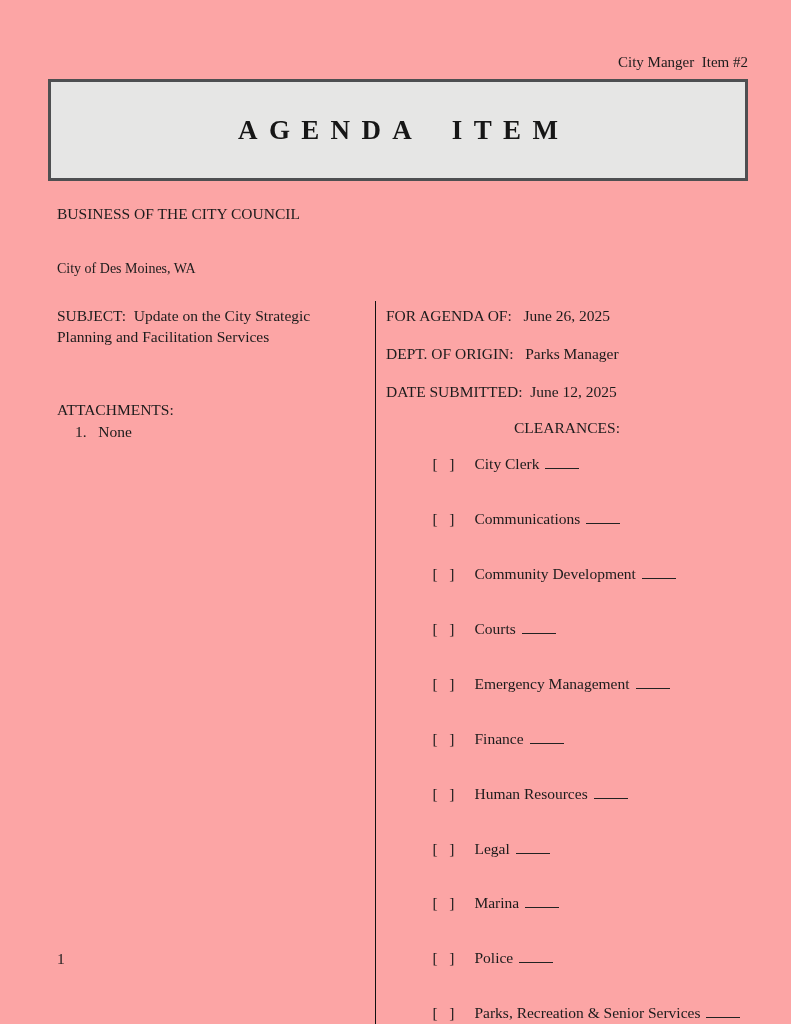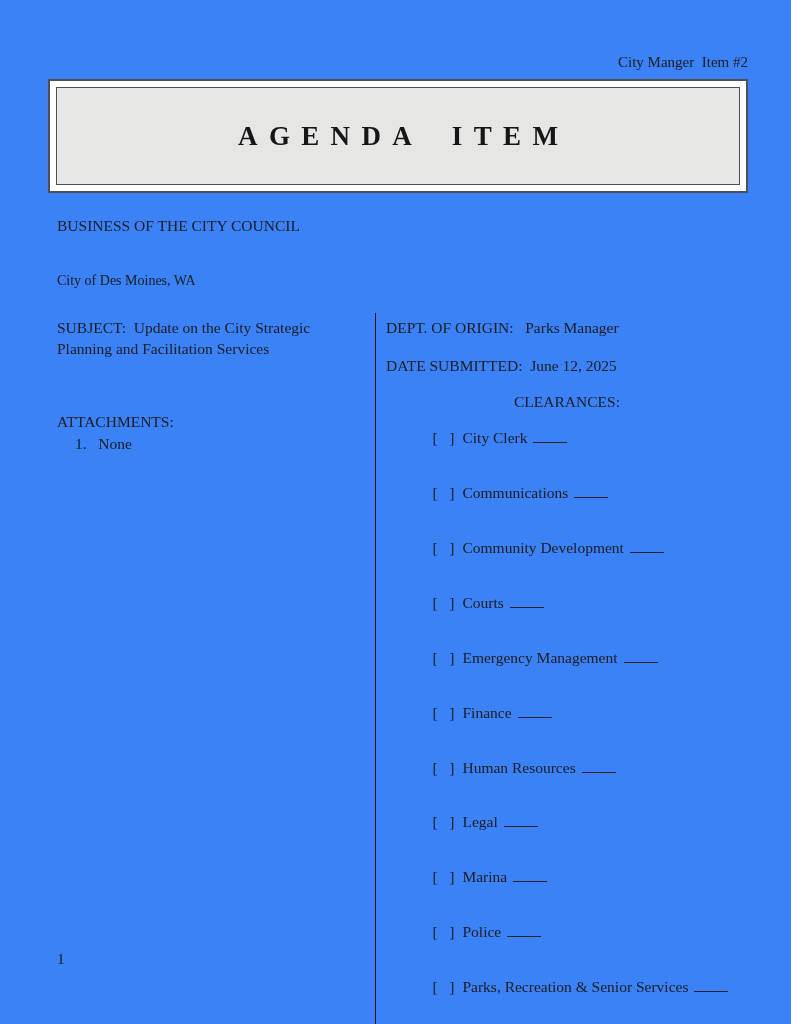--- a/index.html
+++ b/index.html
@@ -1,38 +1,38 @@
 <!DOCTYPE html>
 <html><head>
 <meta charset="utf-8">
 <style>
   html,body{margin:0;padding:0;background:#ffffff;}
   .page{
     position:relative;
     width:791px;height:1024px;
-    background:#3b82f6;
+    background:#fca5a5;
     font-family:"Liberation Serif","DejaVu Serif",serif;
     color:#1c1c1c;
     font-size:15.5px;
     line-height:1.36;
     box-sizing:border-box;
     padding:52px 43px 0 57px;
     overflow:hidden;
   }
   .corner{
     text-align:right;
     margin-bottom:7px;
     font-size:15px;
     white-space:pre;
   }
   .banner{
     margin-left:-9px;
     border:2px solid #4e4f51;
     background:#ffffff;
-    padding:6px;
+    padding:0;
   }
   .banner-inner{
     border:1px solid #4e4f51;
     background:#e6e6e5;
     height:96px;
     display:flex;align-items:center;justify-content:center;
   }
   .banner-title{
     font-weight:bold;
     font-size:27px;
@@ -67,21 +67,21 @@
   .attach-item{ margin-left:18px; margin-top:1px; white-space:pre; }
 
   .kv{ margin-bottom:17px; white-space:pre; }
   .kv .val{ }
   .clearances-label{ margin-bottom:0;text-align:center; }
   .clr-row{
     line-height:18.3px;
     white-space:pre;
   }
   .clr-box{ white-space:pre; }
-  .clr-label{ padding-left:8px; }
+  .clr-label{ padding-left:20px; }
   .clr-blank{
     display:inline-block;
     width:34px;
     border-bottom:1.2px solid #222;
     margin-left:6px;
     height:13px;
   }
   .page-number{
     position:absolute;
     left:57px; top:948px;
@@ -111,20 +111,21 @@
       <div class="subject">
         <p><span>SUBJECT:</span>&nbsp;&nbsp;<span>Update on the City Strategic Planning and Facilitation Services</span></p>
       </div>
       <div class="attachments">
         <div>ATTACHMENTS:</div>
         <div class="attach-item">1.   None</div>
       </div>
     </div>
 
     <div class="col-right">
+      <div class="kv"><span>FOR AGENDA OF:</span>   <span class="val">June 26, 2025</span></div>
       <div class="kv"><span>DEPT. OF ORIGIN:</span>   <span class="val">Parks Manager</span></div>
       <div class="kv"><span>DATE SUBMITTED:</span>  <span class="val">June 12, 2025</span></div>
 
       <div class="clearances-label clr-row">CLEARANCES:</div>
       <div>
 
           <div class="clr-row">
             <span class="clr-box">[   ]</span><span class="clr-label">City Clerk</span><span class="clr-blank"></span>
           </div>
 

